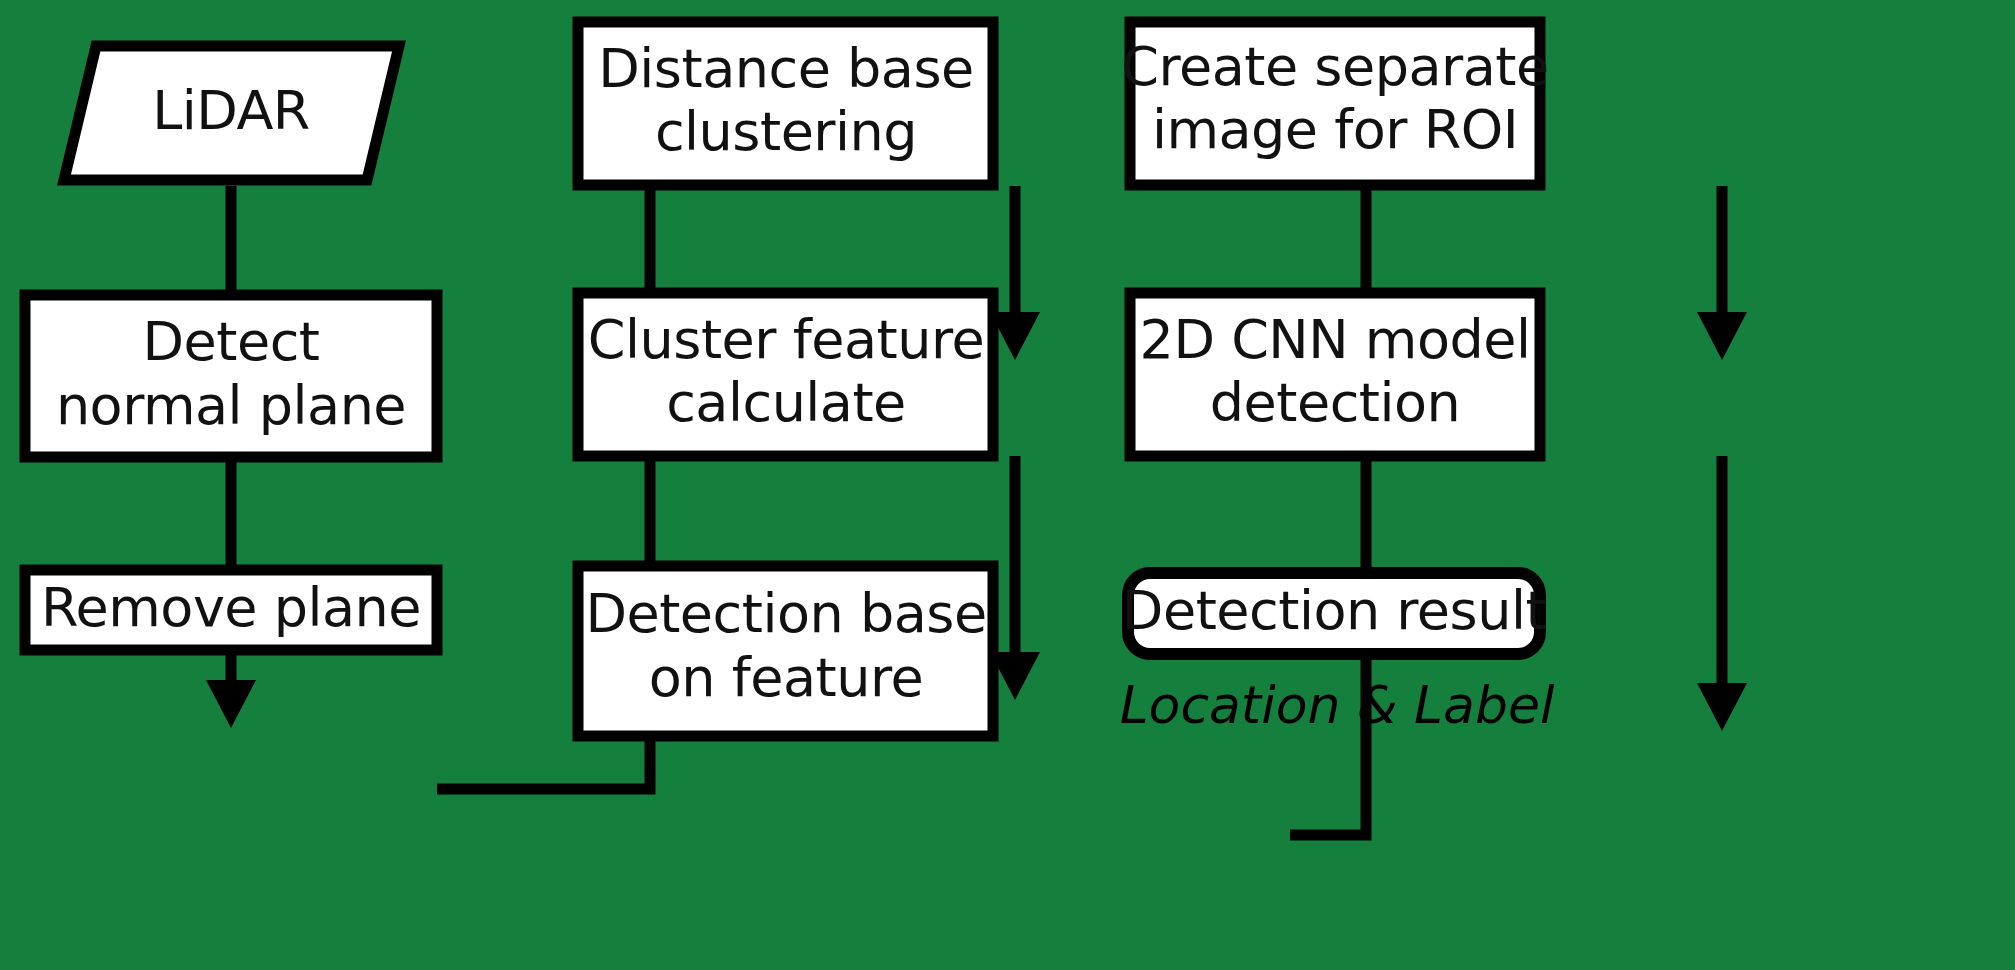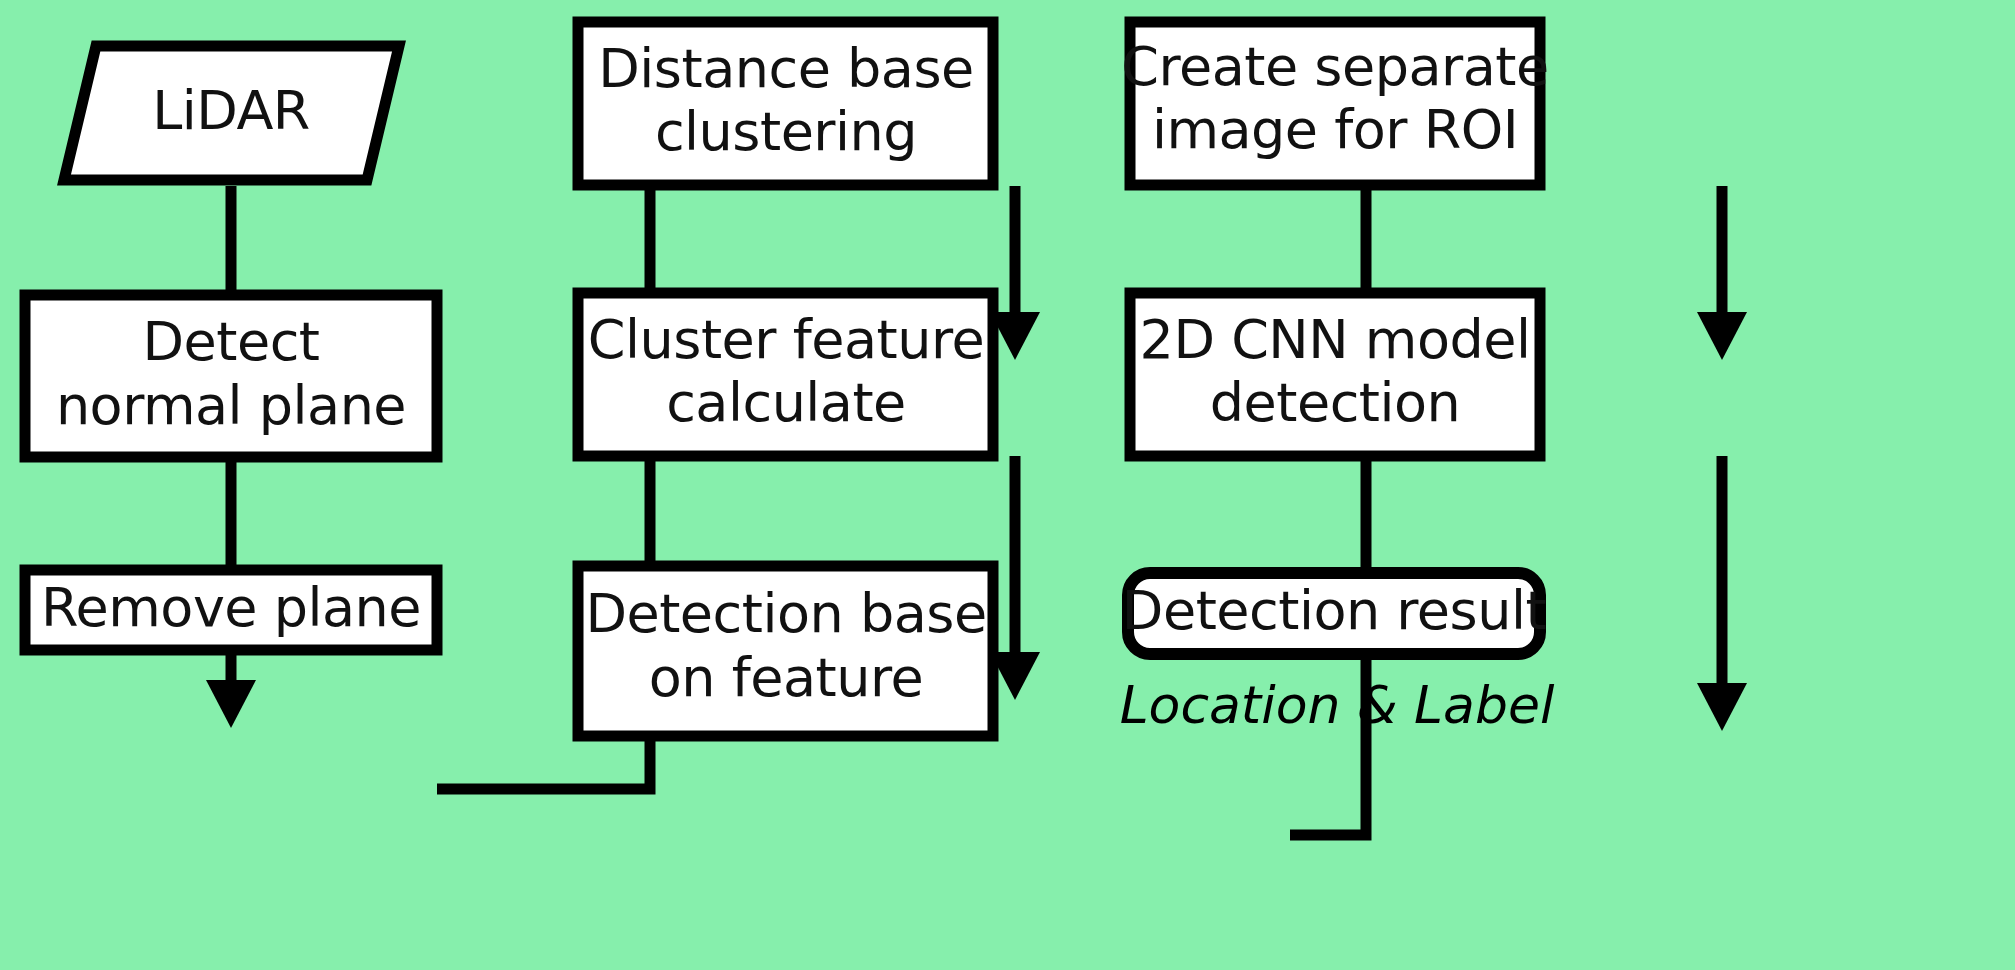--- a/index.html
+++ b/index.html
@@ -10,21 +10,21 @@
   body {
     width: 2015px;
     height: 970px;
     overflow: hidden;
     font-family: "DejaVu Sans", sans-serif;
   }
   #flow-root {
     position: relative;
     width: 2015px;
     height: 970px;
-    background: #86efac;
+    background: #15803d;
   }
   svg.flow-svg {
     position: absolute;
     top: 0;
     left: 0;
     width: 2015px;
     height: 970px;
     display: block;
   }
   .node-shape {

